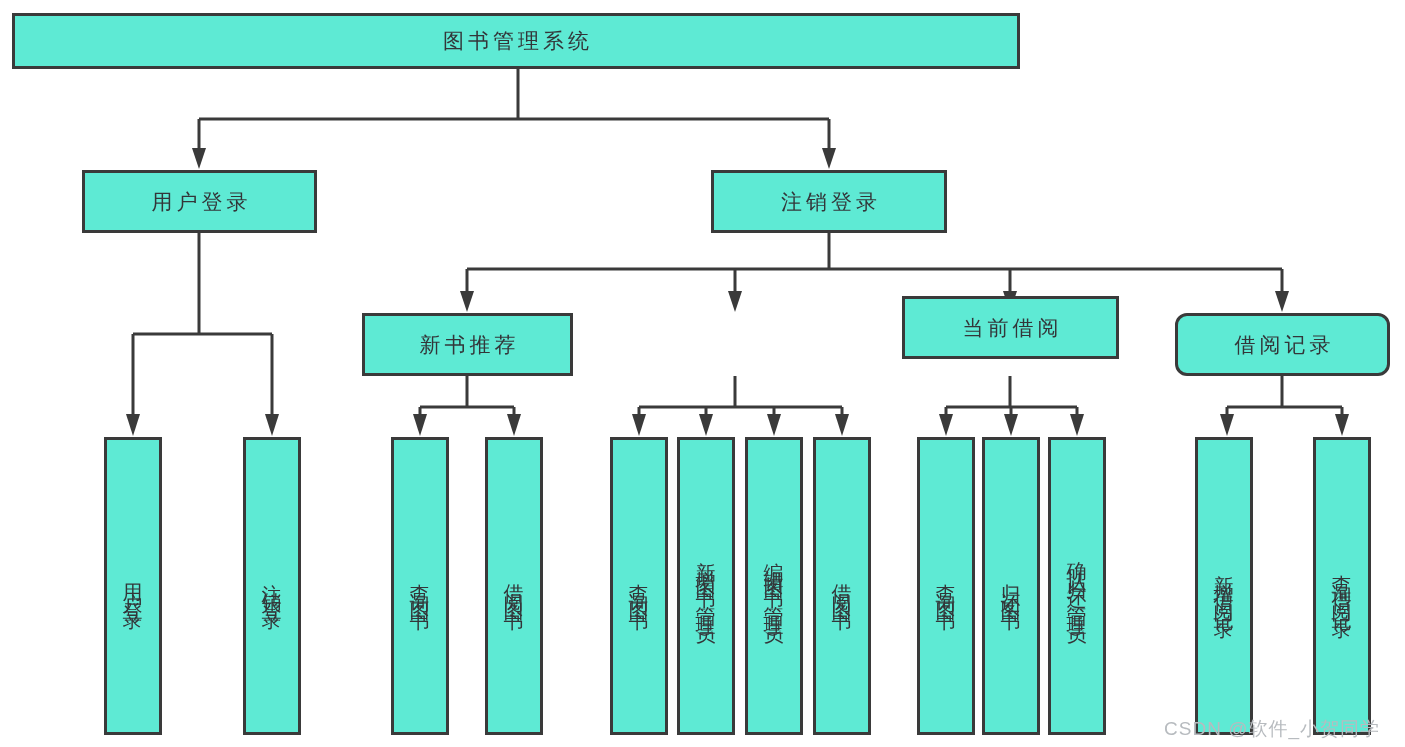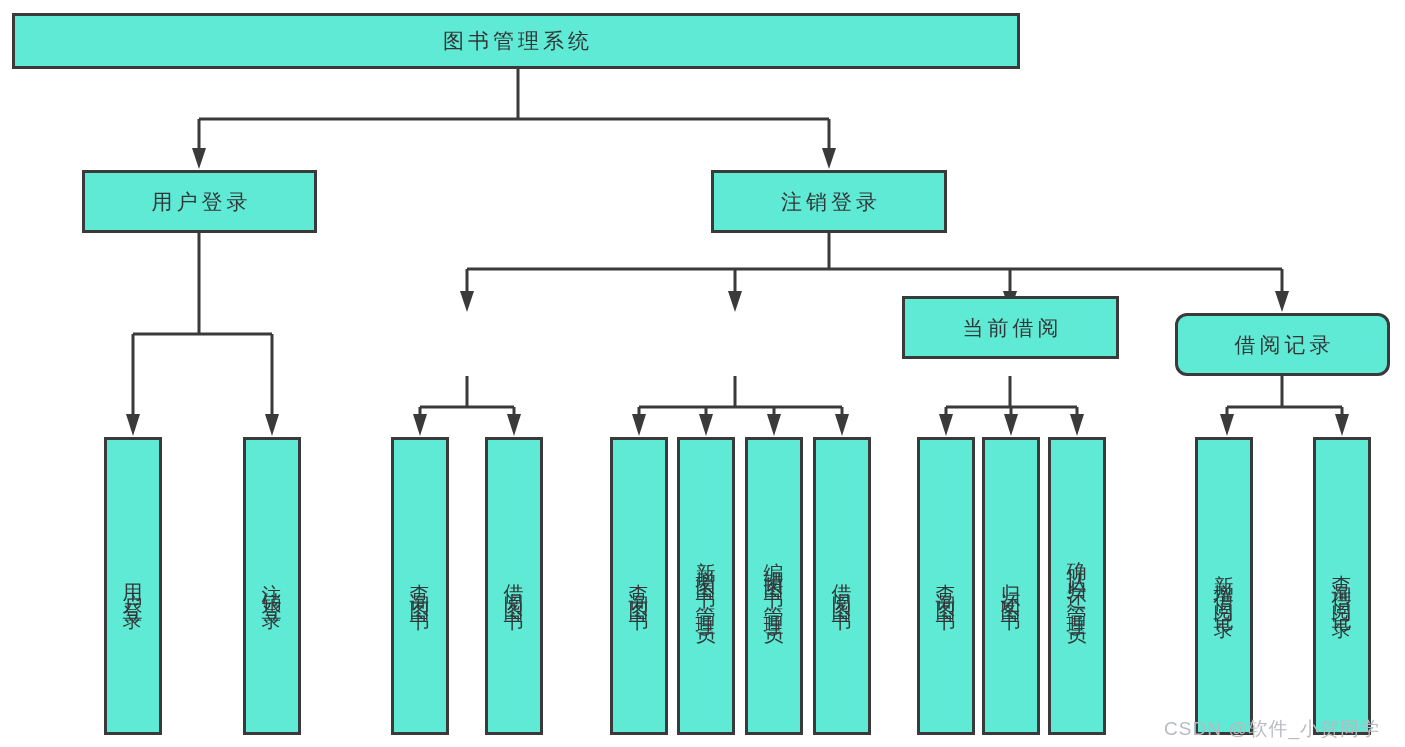--- a/index.html
+++ b/index.html
@@ -96,20 +96,21 @@
     <path d="M1282 376 V407 M1227 407 H1342 M1227 407 V416 M1342 407 V416"></path>
     <polygon points="1227,436 1220,414 1234,414"></polygon>
     <polygon points="1342,436 1335,414 1349,414"></polygon>
   </svg>
 
   <div class="node" style="left:12px; top:13px; width:1008px; height:56px;">图书管理系统</div>
 
   <div class="node" style="left:82px; top:170px; width:235px; height:63px;">用户登录</div>
   <div class="node" style="left:711px; top:170px; width:236px; height:63px;">注销登录</div>
 
+  <div class="node" style="left:362px; top:313px; width:211px; height:63px;">新书推荐</div>
   <div class="node" style="left:902px; top:296px; width:217px; height:63px;">当前借阅</div>
   <div class="node" style="left:1175px; top:313px; width:215px; height:63px;border-radius:12px;">借阅记录</div>
 
   <div class="node node-v" style="left:104px; top:437px; width:58px; height:298px;">用户登录</div>
   <div class="node node-v" style="left:243px; top:437px; width:58px; height:298px;">注销登录</div>
 
   <div class="node node-v" style="left:391px; top:437px; width:58px; height:298px;">查询图书</div>
   <div class="node node-v" style="left:485px; top:437px; width:58px; height:298px;">借阅图书</div>
 
   <div class="node node-v" style="left:610px; top:437px; width:58px; height:298px;">查询图书</div>

